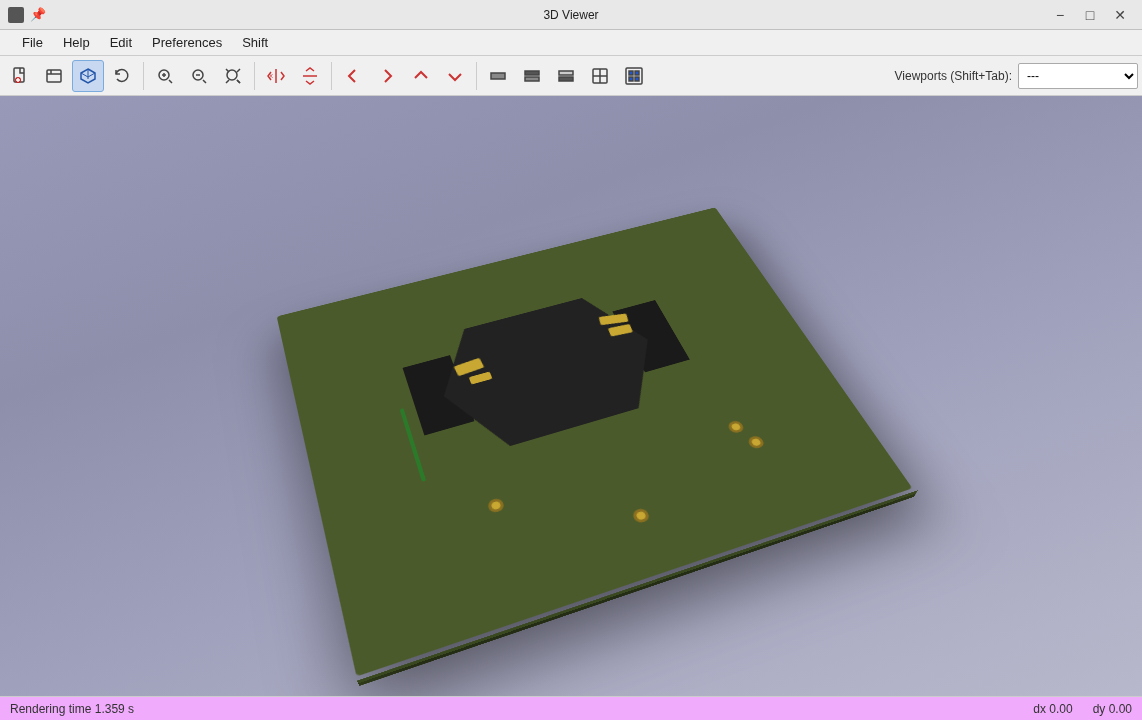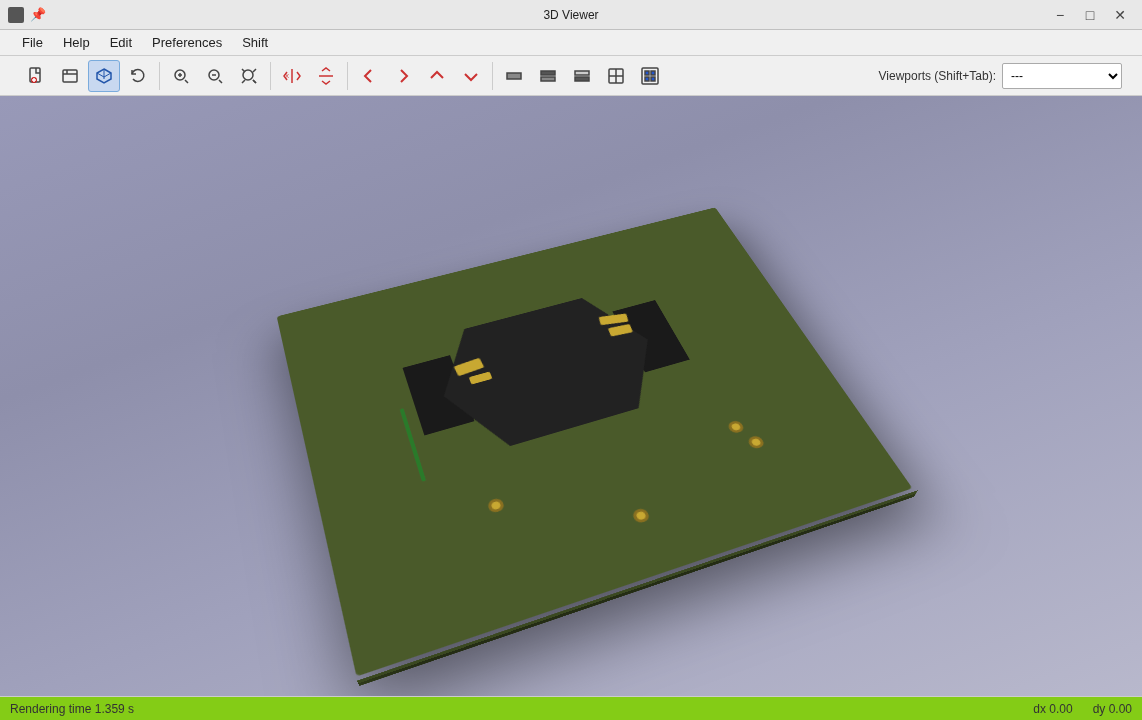--- a/index.html
+++ b/index.html
@@ -47,21 +47,21 @@
       color: #222;
     }
 
     
     #toolbar {
       height: 40px;
       background: #f0f0f0;
       border-bottom: 1px solid #ccc;
       display: flex;
       align-items: center;
-      padding: 0 20px;
+      padding: 0 4px;
       gap: 2px;
     }
     .tb-sep { width: 1px; height: 28px; background: #ccc; margin: 0 3px; }
     .tb-btn {
       width: 32px; height: 32px;
       background: transparent;
       border: 1px solid transparent;
       border-radius: 3px;
       cursor: pointer;
       display: flex; align-items: center; justify-content: center;
@@ -215,21 +215,21 @@
       height: 90px;
       background: #2a7a2a;
       border-radius: 2px;
       left: 95px; top: 170px;
       transform: translateZ(3px);
     }
 
     
     #statusbar {
       height: 24px;
-      background: #84cc16;
+      background: #f0abfc;
       border-top: 1px solid #ccc;
       display: flex;
       align-items: center;
       padding: 0 10px;
       font-size: 12px;
       color: #333;
       gap: 20px;
     }
     #status-render { flex: 1; }
     #status-dx { margin-left: auto; }

